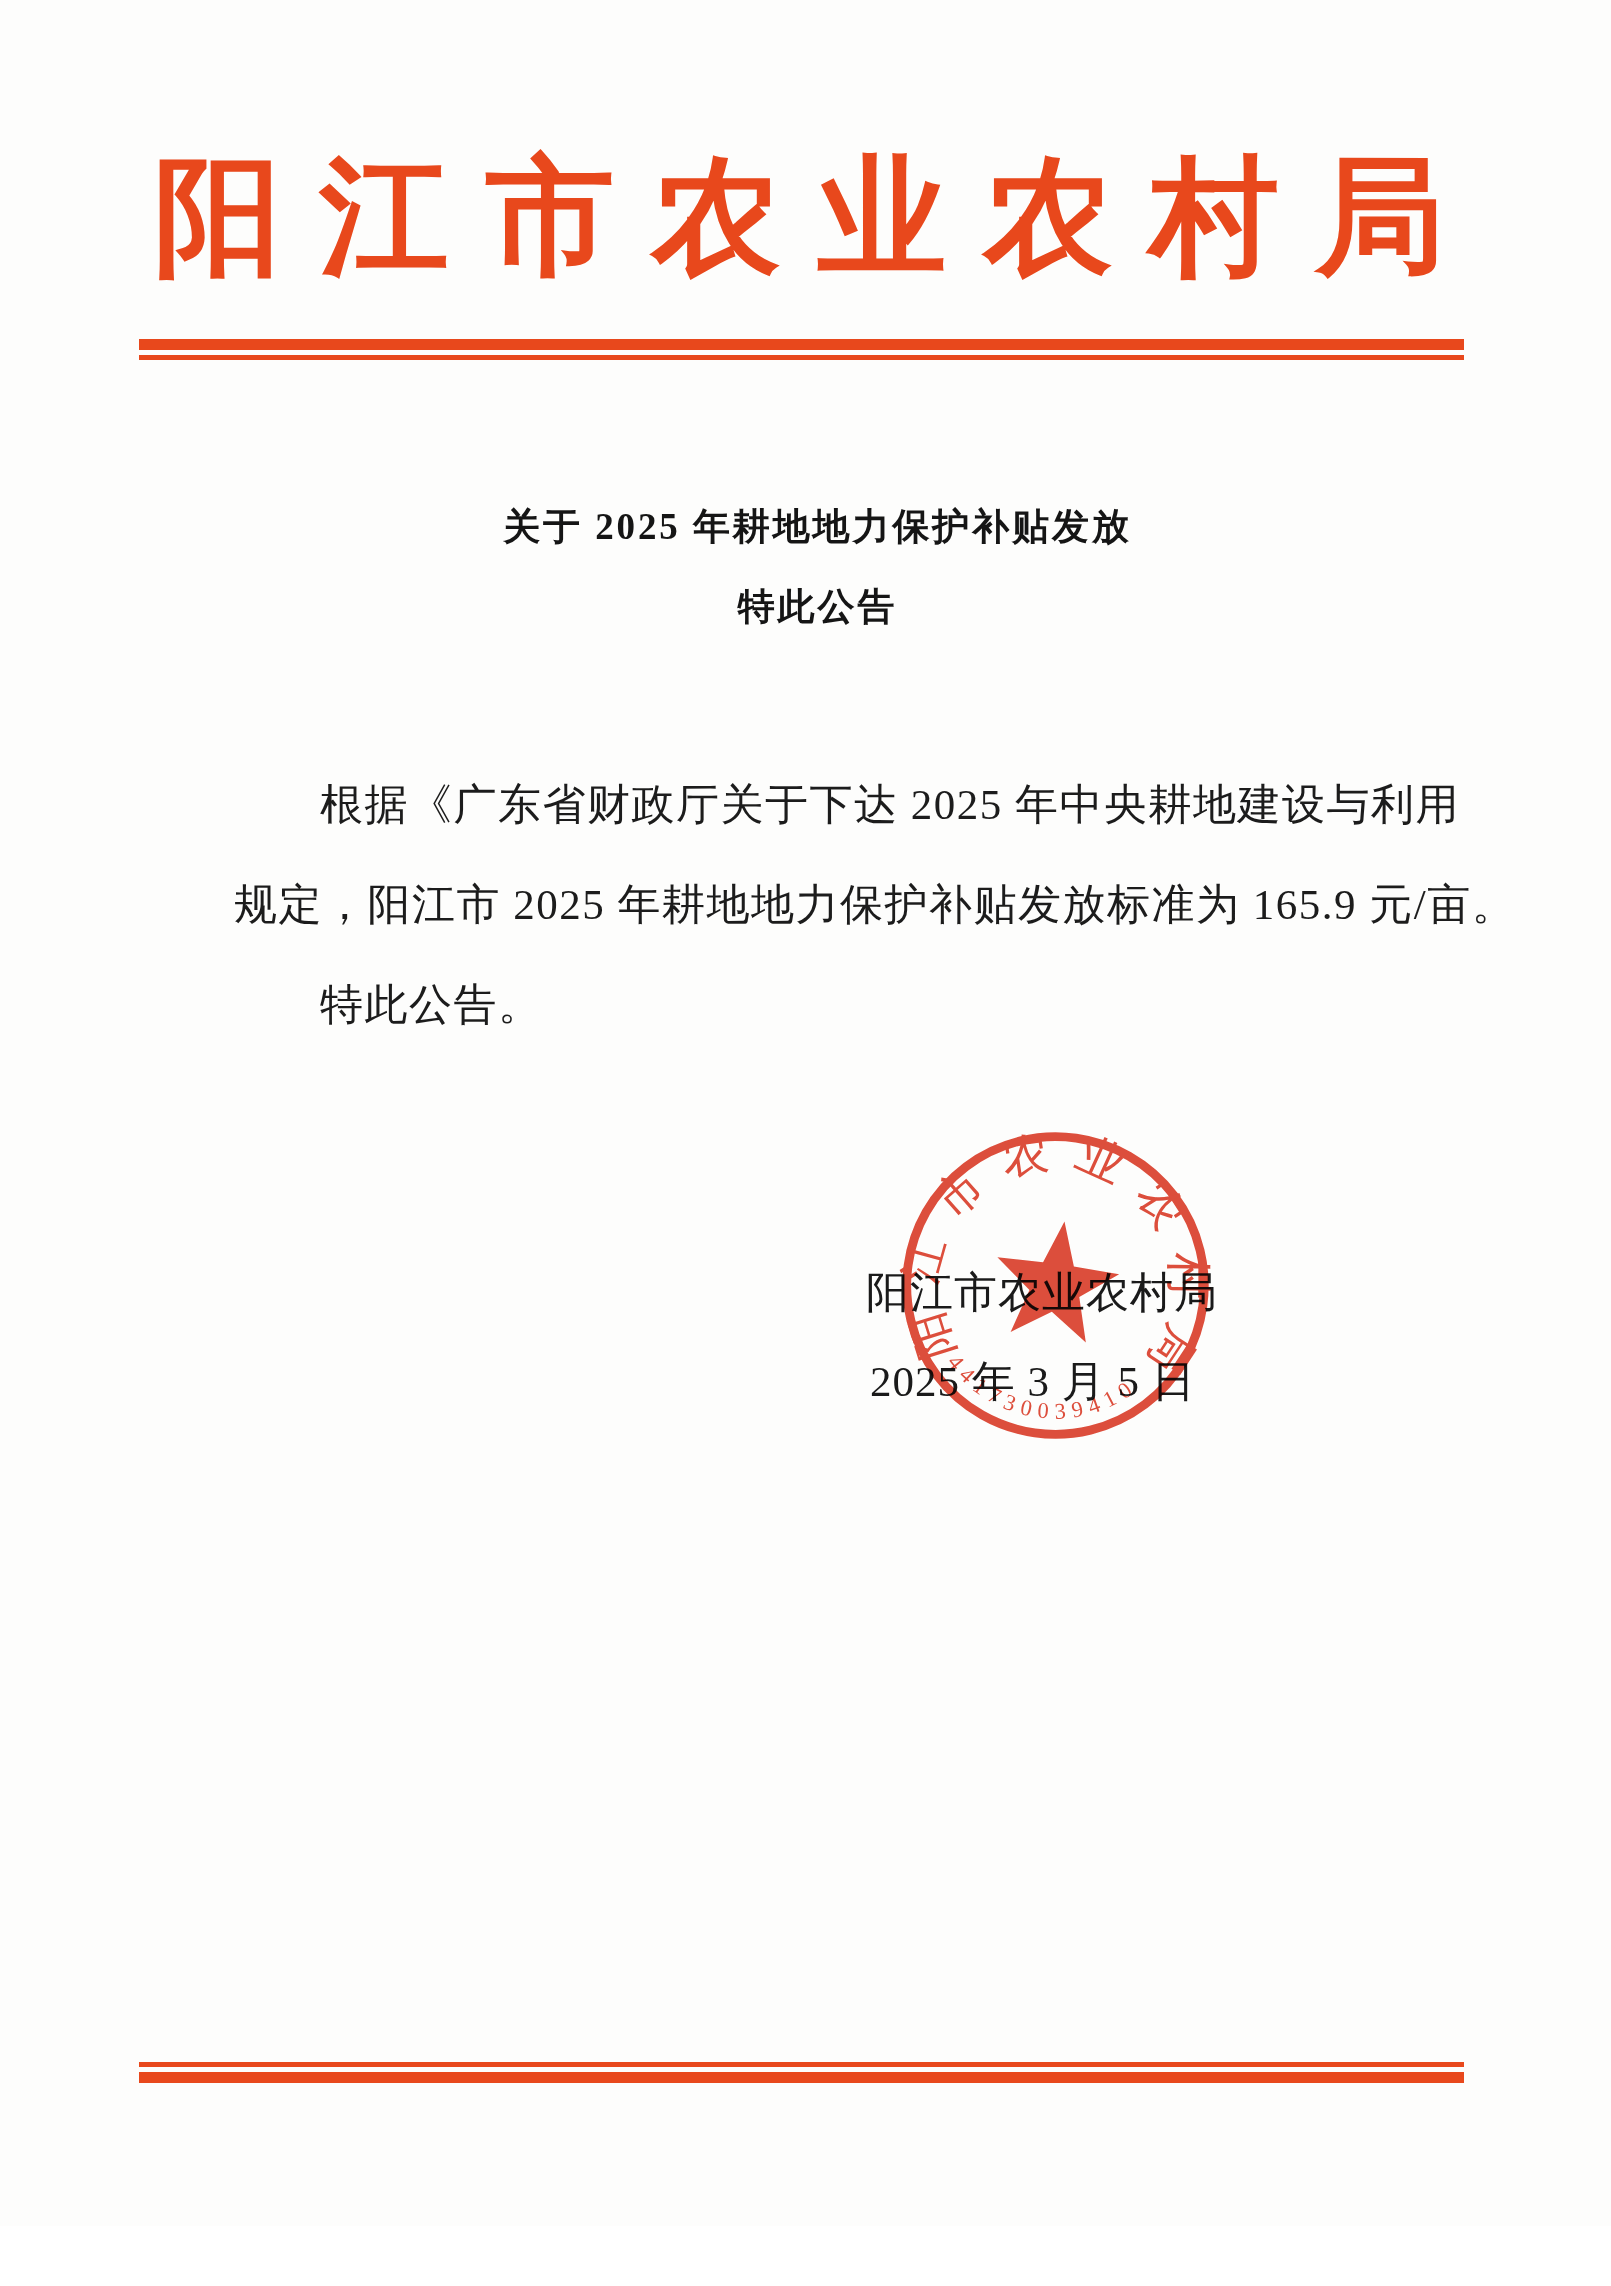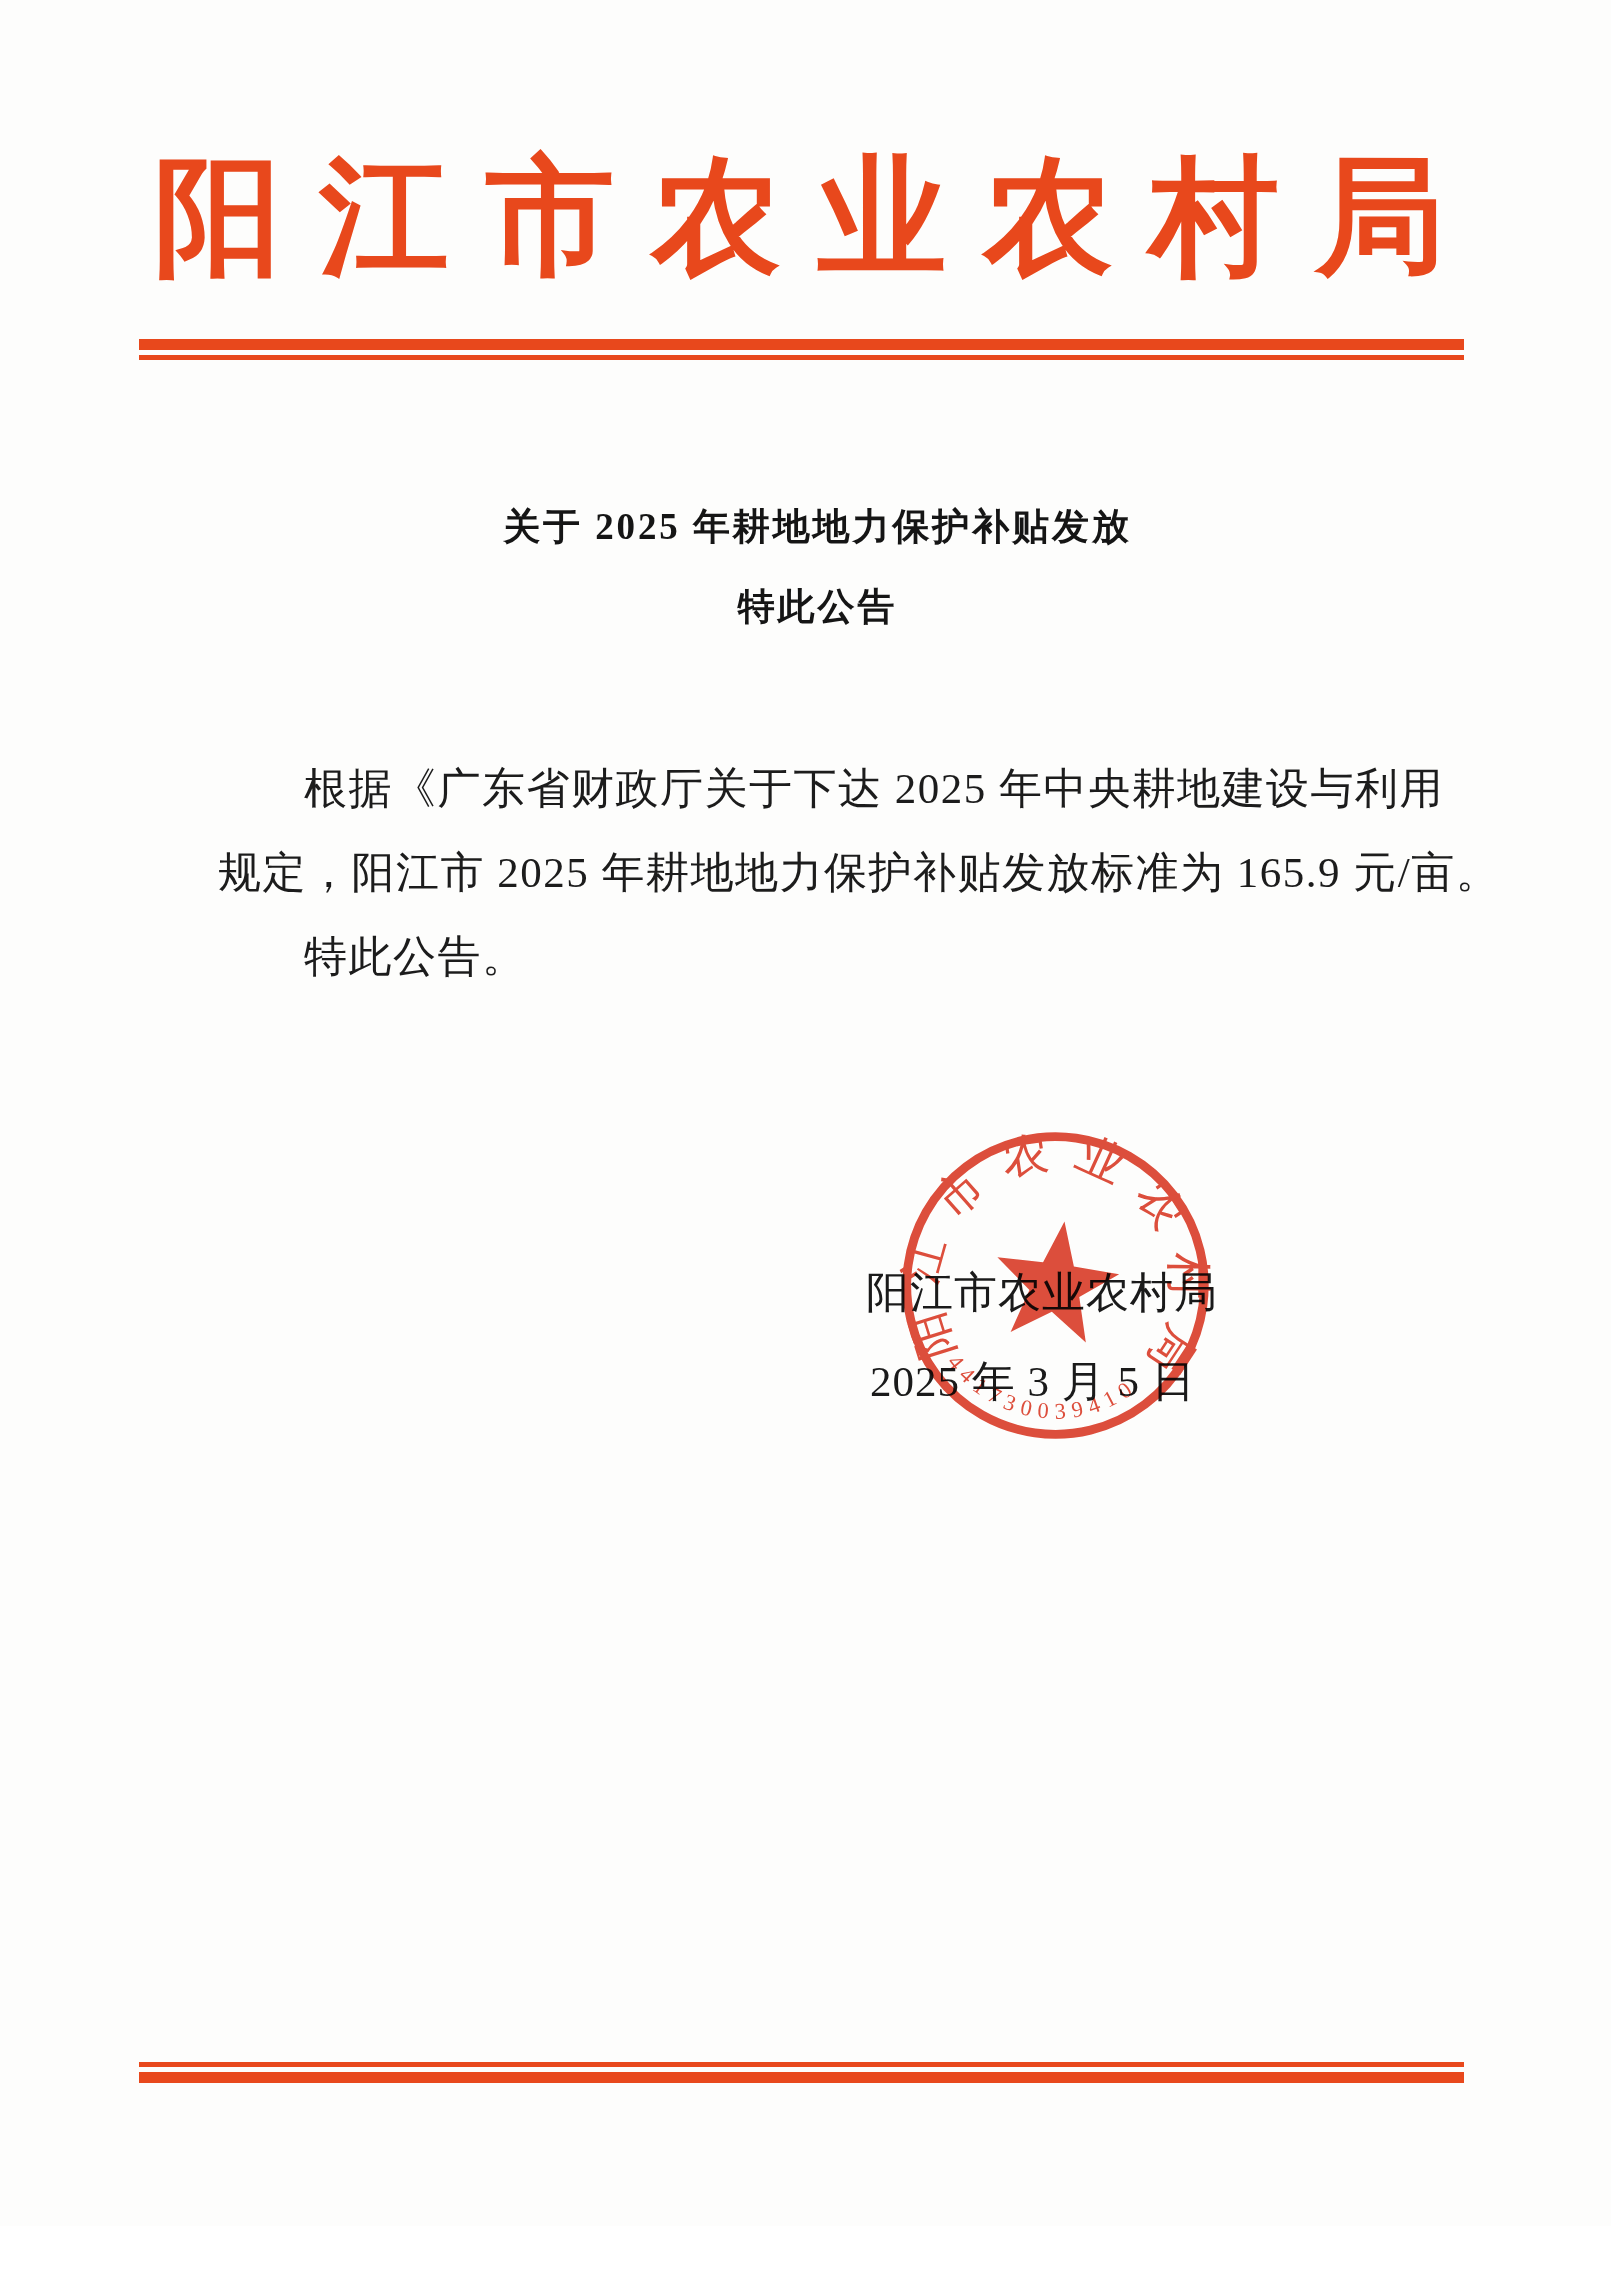--- a/index.html
+++ b/index.html
@@ -41,21 +41,21 @@
     color:#151515;
   }
   .doc-title span{display:block;}
   
   .body-text{
     position:absolute;left:218px;top:747px;width:1206px;
     font-size:43px;line-height:84px;
     letter-spacing:1.5px;
     color:#1c1c1c;
   }
-  .body-text p{margin:0;white-space:nowrap;}
+  .body-text p{margin:16px;white-space:nowrap;}
   .body-text p.indent{text-indent:86px;}
   
   .signature{
     position:absolute;left:866px;top:1267px;
     font-size:43px;line-height:51px;letter-spacing:1px;
     white-space:nowrap;color:#1a1a1a;
   }
   .sign-date{
     position:absolute;left:870px;top:1356px;
     font-size:43px;line-height:51px;letter-spacing:1px;

